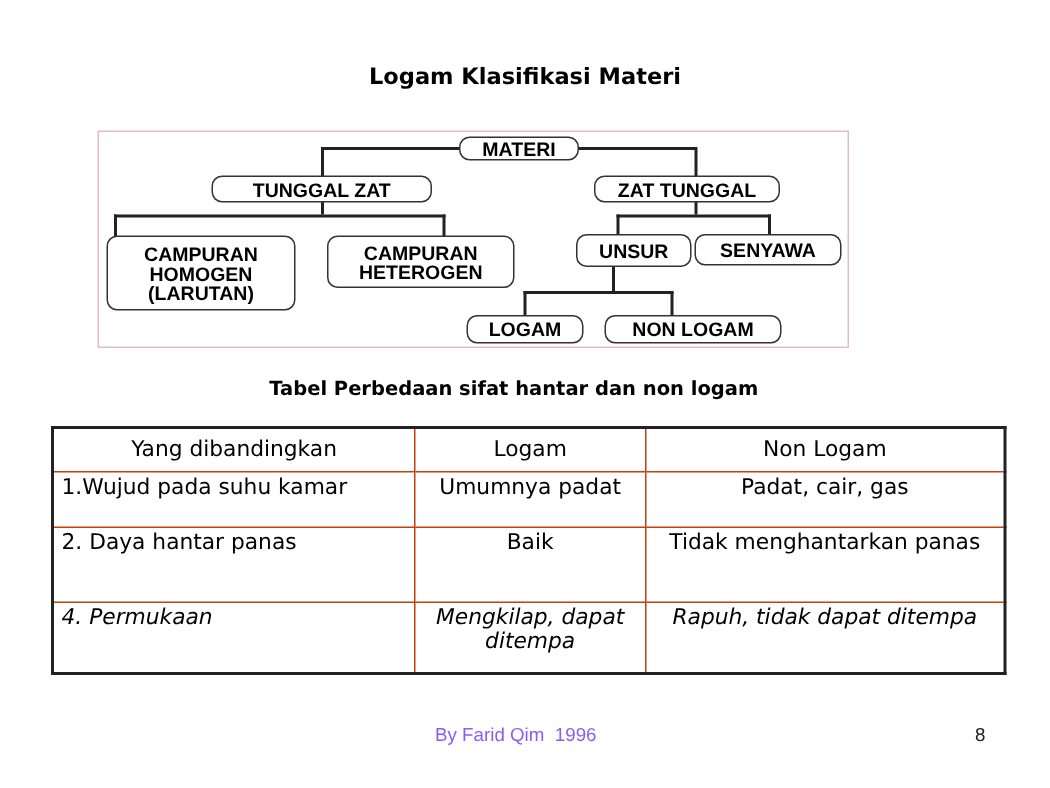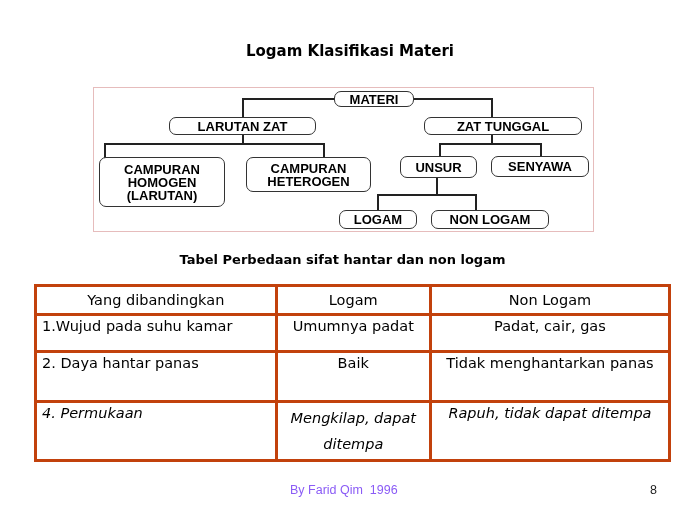--- a/index.html
+++ b/index.html
@@ -1,23 +1,23 @@
 <!DOCTYPE html>
 <html><head>
 <meta charset="utf-8">
 <style>
   html, body { margin:0; padding:0; }
   body { width:700px; height:525px; background:#ffffff; position:relative; overflow:hidden; font-family:"DejaVu Sans", sans-serif; color:#000; }
   .title { position:absolute; left:0; width:700px; top:42px; text-align:center; font-weight:bold; font-size:15px; letter-spacing:0; }
-  .diagram { position:absolute; left:65px; top:87px; width:501px; height:145px; border:1px solid #e6bcbc; box-sizing:border-box;margin-left:28px; }
+  .diagram { position:absolute; left:65px; top:87px; width:501px; height:145px; border:1px solid #e6bcbc; box-sizing:border-box; }
   .node { position:absolute; border:1.5px solid #333; border-radius:7px; background:#fff; box-sizing:border-box; font-family:"Liberation Sans", sans-serif; font-weight:bold; font-size:13px; text-align:center; display:flex; align-items:center; justify-content:center; line-height:13px; white-space:pre-line; }
   .line { position:absolute; background:#222; }
   .subtitle { position:absolute; left:0; width:685px; top:252px; text-align:center; font-weight:bold; font-size:13px; }
   table.cmp { position:absolute; left:34px; top:284px; width:637px; border-collapse:collapse; font-family:"DejaVu Sans", sans-serif; font-size:14.5px; }
-  table.cmp td, table.cmp th { border:3px solid #c2410c; padding:2px 5px; vertical-align:top; font-weight:normal; }
+  table.cmp td, table.cmp th { border:1px solid #c2410c; padding:2px 5px; vertical-align:top; font-weight:normal; }
   table.cmp th { text-align:center; vertical-align:middle; }
   table.cmp tr { }
   .c1 { width:231px; text-align:left; }
   .c2 { width:143px; text-align:center; }
   .c3 { width:229px; text-align:center; }
   table.cmp { border:2px solid #222; }
   .footer { position:absolute; top:483px; left:290px; font-family:"Liberation Sans", sans-serif; font-size:12.5px; color:#8b5cf6; }
   .pageno { position:absolute; top:483px; left:650px; font-family:"Liberation Sans", sans-serif; font-size:12.5px; color:#222; }
 </style>
 </head>
@@ -41,28 +41,28 @@
   <div class="line" style="left:345px; top:55px; width:103px; height:2px;"></div>
   <div class="line" style="left:345px; top:55px; width:2px; height:14px;"></div>
   <div class="line" style="left:446px; top:55px; width:2px; height:14px;"></div>
 
   <div class="line" style="left:342px; top:90px; width:2px; height:16px;"></div>
   <div class="line" style="left:283px; top:106px; width:100px; height:2px;"></div>
   <div class="line" style="left:283px; top:106px; width:2px; height:17px;"></div>
   <div class="line" style="left:381px; top:106px; width:2px; height:17px;"></div>
 
   <div class="node" style="left:240px; top:3px; width:80px; height:16px;">MATERI</div>
-  <div class="node" style="left:75px; top:29px; width:147px; height:18px;">LARUTAN ZAT</div>
-  <div class="node" style="left:330px; top:29px; width:158px; height:18px;">ZAT TUNGGAL</div>
+  <div class="node" style="left:75px; top:29px; width:147px; height:18px;">TUNGGAL ZAT</div>
+  <div class="node" style="left:330px; top:29px; width:124px; height:18px;">ZAT TUNGGAL</div>
   <div class="node" style="left:5px; top:69px; width:126px; height:50px;">CAMPURAN
 HOMOGEN
 (LARUTAN)</div>
   <div class="node" style="left:152px; top:69px; width:125px; height:35px;">CAMPURAN
 HETEROGEN</div>
-  <div class="node" style="left:306px; top:68px; width:77px; height:22px;">UNSUR</div>
+  <div class="node" style="left:318px; top:68px; width:77px; height:22px;">UNSUR</div>
   <div class="node" style="left:397px; top:68px; width:98px; height:21px;">SENYAWA</div>
   <div class="node" style="left:245px; top:122px; width:78px; height:19px;">LOGAM</div>
   <div class="node" style="left:337px; top:122px; width:118px; height:19px;">NON LOGAM</div>
 </div>
 
 <div class="subtitle">Tabel Perbedaan sifat hantar dan non logam</div>
 
 <table class="cmp">
   <tbody>
       <tr style="height:29px;">
@@ -75,20 +75,20 @@
     <td class="c2">Umumnya padat</td>
     <td class="c3">Padat, cair, gas</td>
   </tr>
   <tr style="height:50px;padding-left:13px;">
     <td class="c1">2. Daya hantar panas</td>
     <td class="c2">Baik</td>
     <td class="c3">Tidak menghantarkan panas</td>
   </tr>
   <tr style="height:48px;font-style:italic;">
     <td class="c1">4. Permukaan</td>
-    <td class="c2" style="line-height:26px;margin-top:12px;">Mengkilap, dapat ditempa</td>
+    <td class="c2" style="line-height:16px;margin-top:12px;">Mengkilap, dapat ditempa</td>
     <td class="c3">Rapuh, tidak dapat ditempa</td>
   </tr>
 </tbody>
   </table>
 
 <div class="footer" style="white-space:pre;">By Farid Qim  1996</div>
 <div class="pageno">8</div>
 
 </body></html>

